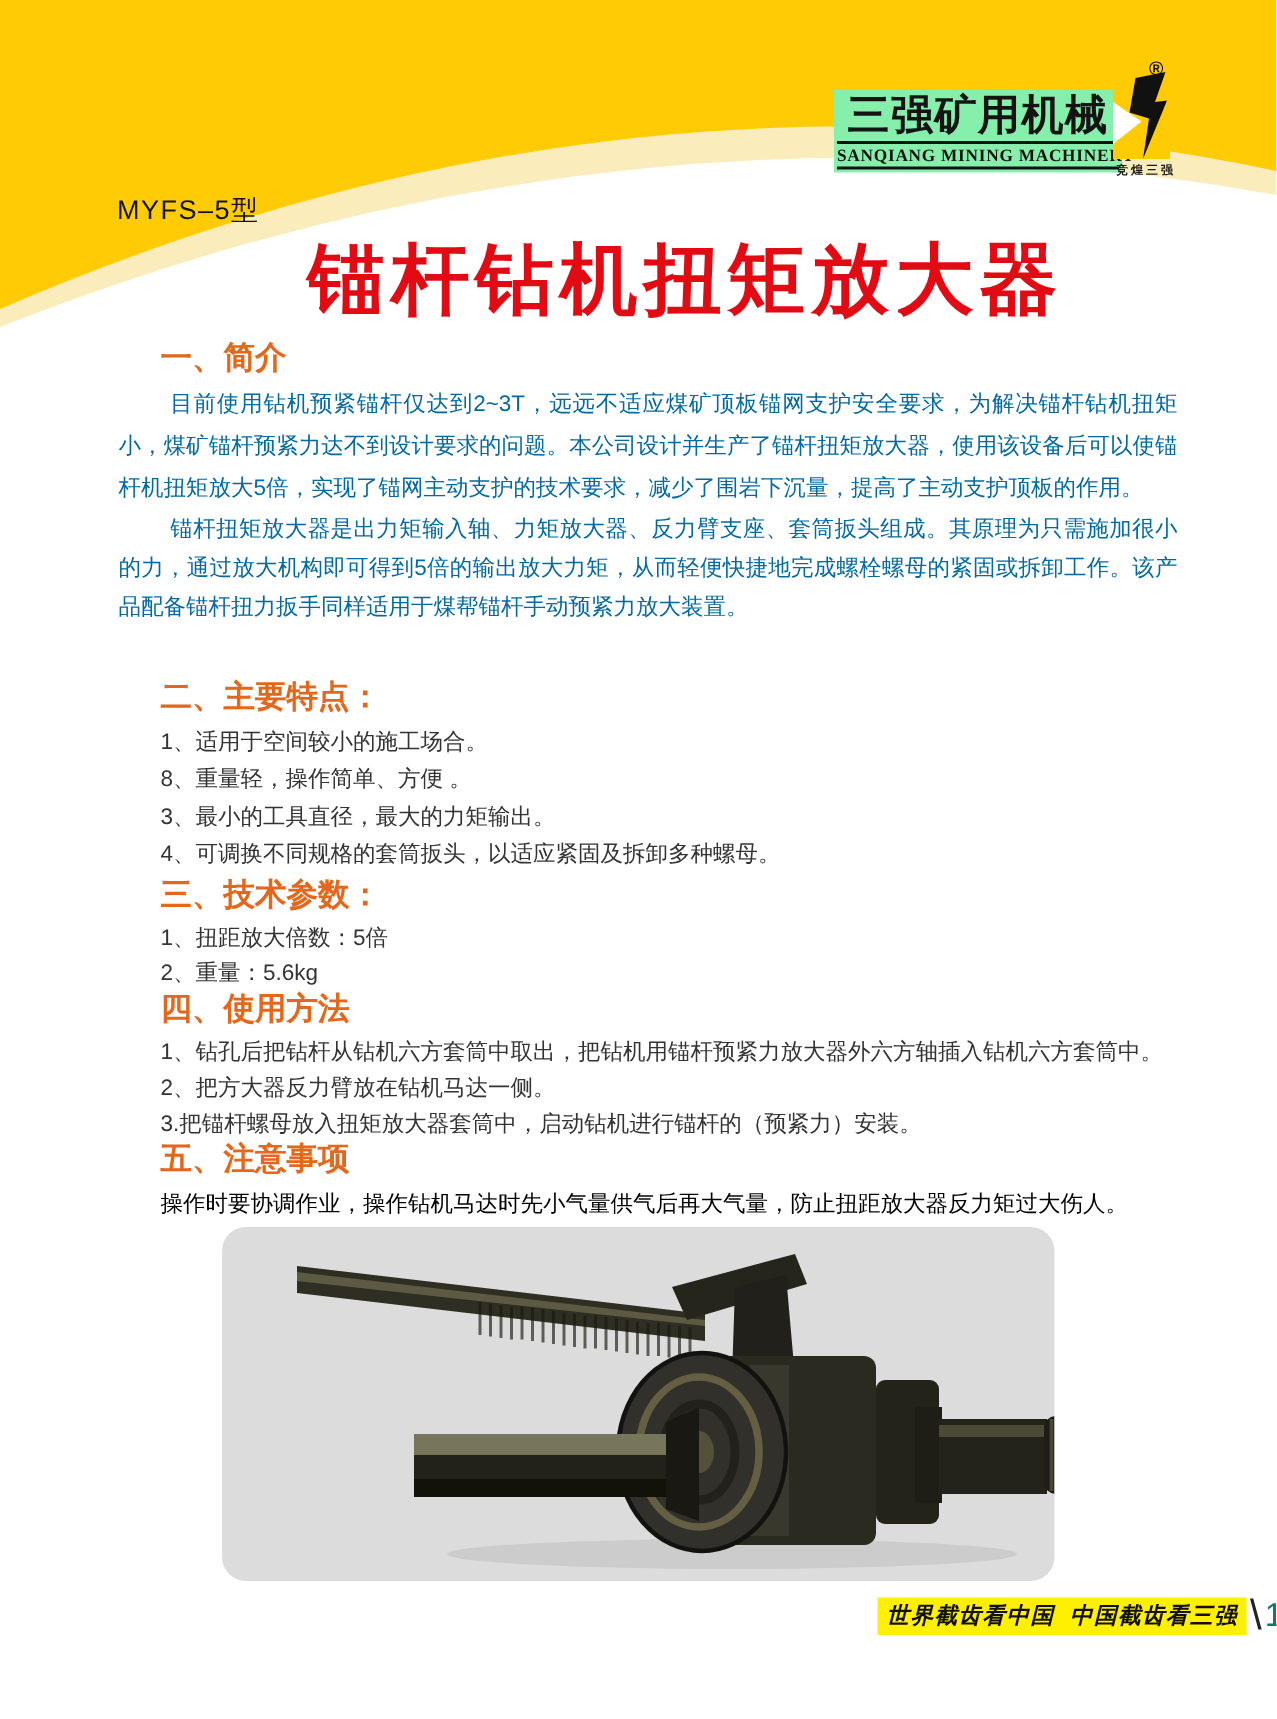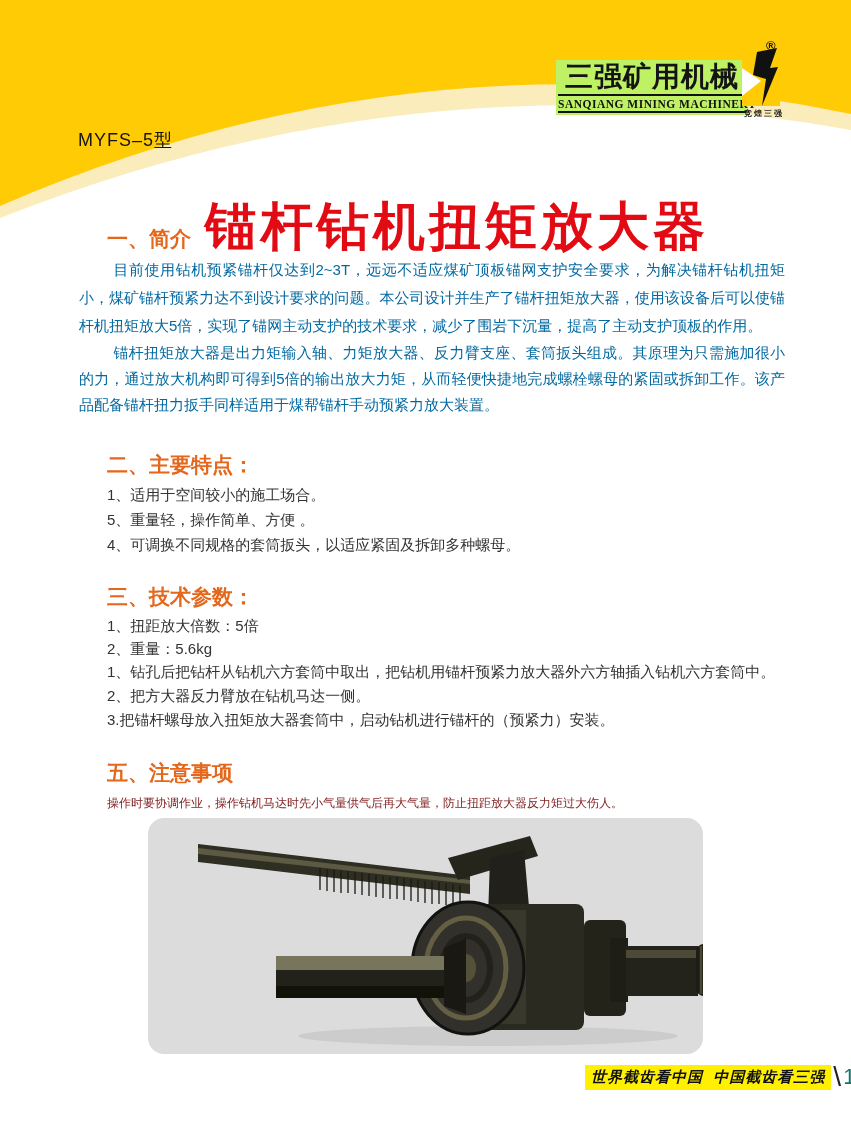--- a/index.html
+++ b/index.html
@@ -3,59 +3,59 @@
 <meta charset="utf-8">
 <style>
   html,body{margin:0;padding:0;}
   body{
     width:851px;height:1146px;position:relative;background:#ffffff;
     font-family:"Liberation Sans","DejaVu Sans",sans-serif;overflow:hidden;color:#303030;
   }
   
   .banner-svg{position:absolute;top:0;left:0;}
   .logo-box{
-    position:absolute;left:556px;top:60px;width:188px;background:#bef264;
+    position:absolute;left:556px;top:60px;width:188px;background:#86efac;
     text-align:center;padding:1px 2px 2px 2px;
   }
   .logo-cn{
     font-size:28px;font-weight:bold;color:#141414;letter-spacing:1px;line-height:32px;
     border-bottom:2px solid #111;padding-bottom:1px;white-space:nowrap;
   }
   .logo-en{
     font-family:"Liberation Serif","DejaVu Serif",serif;font-weight:bold;font-size:11.5px;
     color:#111;letter-spacing:0.5px;padding-top:2px;border-bottom:2px solid #111;
     padding-bottom:1px;white-space:nowrap;
   }
   .brand-mark{position:absolute;left:742px;top:48px;}
   .reg-mark{position:absolute;left:766px;top:38px;font-size:13px;color:#111;font-weight:bold;}
   .brand-tagline{position:absolute;left:744px;top:108px;font-size:8px;letter-spacing:2px;color:#1a1a1a;font-weight:bold;}
   .model-label{position:absolute;left:78px;top:128px;font-size:18px;color:#141414;letter-spacing:1px;}
   .page-title{
     position:absolute;left:205px;top:152px;font-size:52px;font-weight:bold;color:#e30b13;
-    letter-spacing:4px;white-space:nowrap;margin-top:40px;
+    letter-spacing:4px;white-space:nowrap;
   }
   
   .sec{position:absolute;left:79px;width:706px;}
   .sec h2{
     margin:0 0 4px 28px;font-size:21px;font-weight:bold;color:#e5671c;line-height:26px;
   }
   .sec p{
     margin:0;font-size:15px;line-height:26px;color:#0369a1;text-align:justify;text-indent:2.3em;
   }
   .sec p.first{line-height:28px;}
   .sec .item{margin-left:28px;font-size:15px;color:#333;line-height:25px;}
   #sec-intro{top:226px;}
   #sec-features{top:452px;}
   #sec-features .item{line-height:25px;}
   #sec-params{top:584px;}
   #sec-params .item{line-height:23px;}
   #sec-usage{top:660px;}
   #sec-usage .item{line-height:24px;}
   #sec-notes{top:760px;}
-  #sec-notes .note{margin-left:28px;font-size:12px;color:#7f1d1d;line-height:26px;}
+  #sec-notes .note{margin-left:28px;font-size:15px;color:#000000;line-height:26px;}
   
   .photo{
     position:absolute;left:148px;top:818px;width:555px;height:236px;background:#dcdcdc;
     border-radius:16px;overflow:hidden;
   }
   
   .footer{position:absolute;left:545px;top:1064px;display:flex;align-items:center;padding-left:40px;}
   .slogan{
     background:#fff000;color:#111;font-size:15px;font-style:italic;font-weight:bold;
     padding:3px 6px;letter-spacing:1px;white-space:pre;
@@ -89,31 +89,33 @@
 
 <div class="sec" id="sec-intro">
   <h2>一、简介</h2>
   <p class="first">目前使用钻机预紧锚杆仅达到2~3T，远远不适应煤矿顶板锚网支护安全要求，为解决锚杆钻机扭矩小，煤矿锚杆预紧力达不到设计要求的问题。本公司设计并生产了锚杆扭矩放大器，使用该设备后可以使锚杆机扭矩放大5倍，实现了锚网主动支护的技术要求，减少了围岩下沉量，提高了主动支护顶板的作用。</p>
   <p>锚杆扭矩放大器是出力矩输入轴、力矩放大器、反力臂支座、套筒扳头组成。其原理为只需施加很小的力，通过放大机构即可得到5倍的输出放大力矩，从而轻便快捷地完成螺栓螺母的紧固或拆卸工作。该产品配备锚杆扭力扳手同样适用于煤帮锚杆手动预紧力放大装置。</p>
 </div>
 
 <div class="sec" id="sec-features">
   <h2>二、主要特点：</h2>
   <div class="item">1、适用于空间较小的施工场合。</div>
-  <div class="item">5、重量轻，操作简单、方便 。</div>
+  <div class="item">8、重量轻，操作简单、方便 。</div>
+  <div class="item">3、最小的工具直径，最大的力矩输出。</div>
   <div class="item">4、可调换不同规格的套筒扳头，以适应紧固及拆卸多种螺母。</div>
 </div>
 
 <div class="sec" id="sec-params">
   <h2>三、技术参数：</h2>
   <div class="item">1、扭距放大倍数：5倍</div>
   <div class="item">2、重量：5.6kg</div>
 </div>
 
 <div class="sec" id="sec-usage">
+  <h2>四、使用方法</h2>
   <div class="item">1、钻孔后把钻杆从钻机六方套筒中取出，把钻机用锚杆预紧力放大器外六方轴插入钻机六方套筒中。</div>
   <div class="item">2、把方大器反力臂放在钻机马达一侧。</div>
   <div class="item">3.把锚杆螺母放入扭矩放大器套筒中，启动钻机进行锚杆的（预紧力）安装。</div>
 </div>
 
 <div class="sec" id="sec-notes">
   <h2>五、注意事项</h2>
   <div class="note">操作时要协调作业，操作钻机马达时先小气量供气后再大气量，防止扭距放大器反力矩过大伤人。</div>
 </div>
 

